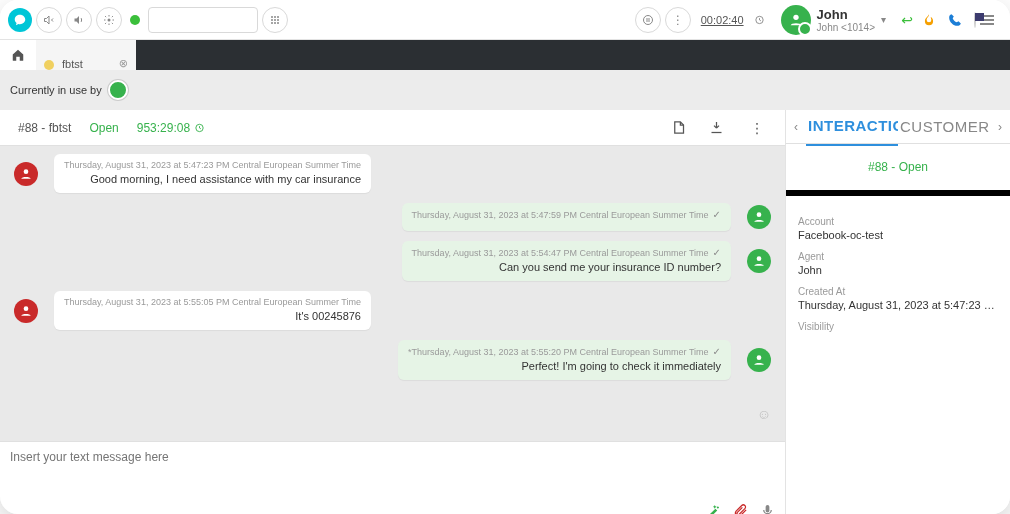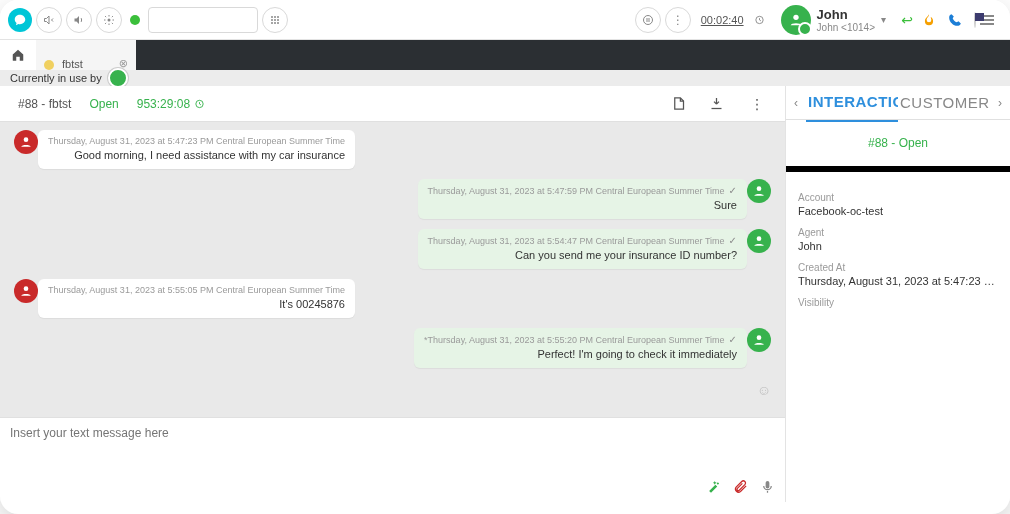--- a/index.html
+++ b/index.html
@@ -27,39 +27,39 @@
 .hamburger-lines span { width:14px; height:2px; background:#888; display:block; }
 
 
 .tabbar { height:30px; background:#2b2f33; display:flex; align-items:stretch; }
 .tabbar .home-tab { width:36px; background:#fff; display:flex; align-items:center; justify-content:center; color:#555; font-size:14px; }
 .tabbar .tab { background:#f5f5f5; display:flex; align-items:flex-end; padding:0 8px; gap:8px; font-size:11px; color:#555; min-width:100px; }
 .tabbar .tab-dot { width:10px; height:10px; border-radius:50%; background:#f0d060; }
 .tabbar .tab-close { color:#999; cursor:pointer; }
 
 
-.inuse { height:16px; background:#ececec; display:flex; align-items:center; padding:0 10px; font-size:11px; gap:6px; }
+.inuse { height:40px; background:#ececec; display:flex; align-items:center; padding:0 10px; font-size:11px; gap:6px; }
 .mini-avatar { width:20px; height:20px; border-radius:50%; background:#37b24d; border:2px solid #fff; box-shadow:0 0 0 1px #ccc; }
 
 
 .main { display:flex; height: calc(100% - 98px); }
 .chat-col { flex:1; display:flex; flex-direction:column; background:#ececec; min-width:0; }
 .side-col { width:225px; background:#fff; border-left:1px solid #e3e3e3; display:flex; flex-direction:column; }
 
 
 .chat-head { height:36px; background:#fff; border-bottom:1px solid #e0e0e0; display:flex; align-items:center; padding:0 18px; gap:18px; font-size:12px; }
 .chat-head .title { color:#555; }
 .chat-head .status { color:#37b24d; }
 .chat-head .duration { color:#37b24d; display:flex; align-items:center; gap:4px; }
 .chat-head .spacer { flex:1; }
 .chat-head .hicon { color:#555; font-size:14px; cursor:pointer; width:20px; text-align:center; }
 
 
 .messages { flex:1; overflow-y:auto; padding:8px 14px; background:#e9e9e9; }
-.row { display:flex; margin-bottom:10px; align-items:flex-start; gap:0; }
+.row { display:flex; margin-bottom:10px; align-items:center; gap:16px; }
 .row.in { justify-content:flex-start; }
 .row.out { justify-content:flex-end; }
 .row .av { width:24px; height:24px; border-radius:50%; flex-shrink:0; }
 .row.in .av { background:#c92a2a; display:flex; align-items:center; justify-content:center; }
 .row.out .av { background:#37b24d; display:flex; align-items:center; justify-content:center; }
 .user-svg { width:14px; height:14px; fill:#fff; }
 .bubble { max-width:440px; border-radius:6px; padding:6px 10px 8px; font-size:11px; box-shadow:0 1px 1px rgba(0,0,0,0.06); }
 .row.in .bubble { background:#fff; text-align:right; }
 .row.out .bubble { background:#e6f4e6; text-align:right; }
 .bubble .ts { font-size:9px; color:#9a9a9a; margin-bottom:3px; display:flex; justify-content:flex-end; align-items:center; gap:4px; }
@@ -235,21 +235,20 @@
               </svg>
             </div>
             <div class="bubble">
               <div class="ts">Thursday, August 31, 2023 at 5:47:23 PM Central European Summer Time</div>
               <div class="body">Good morning, I need assistance with my car insurance</div>
             </div>
           </div>
           <div class="row out">
             <div class="bubble">
               <div class="ts">Thursday, August 31, 2023 at 5:47:59 PM Central European Summer Time<span class="check">✓</span></div>
-              <div class="body">Sure</div>
             </div>
             <div class="av">
               <svg class="user-svg" viewBox="0 0 24 24">
                 <circle cx="12" cy="8" r="4"></circle>
                 <path d="M4 20c0-4 16-4 16 0"></path>
               </svg>
             </div>
           </div>
           <div class="row out">
             <div class="bubble">

